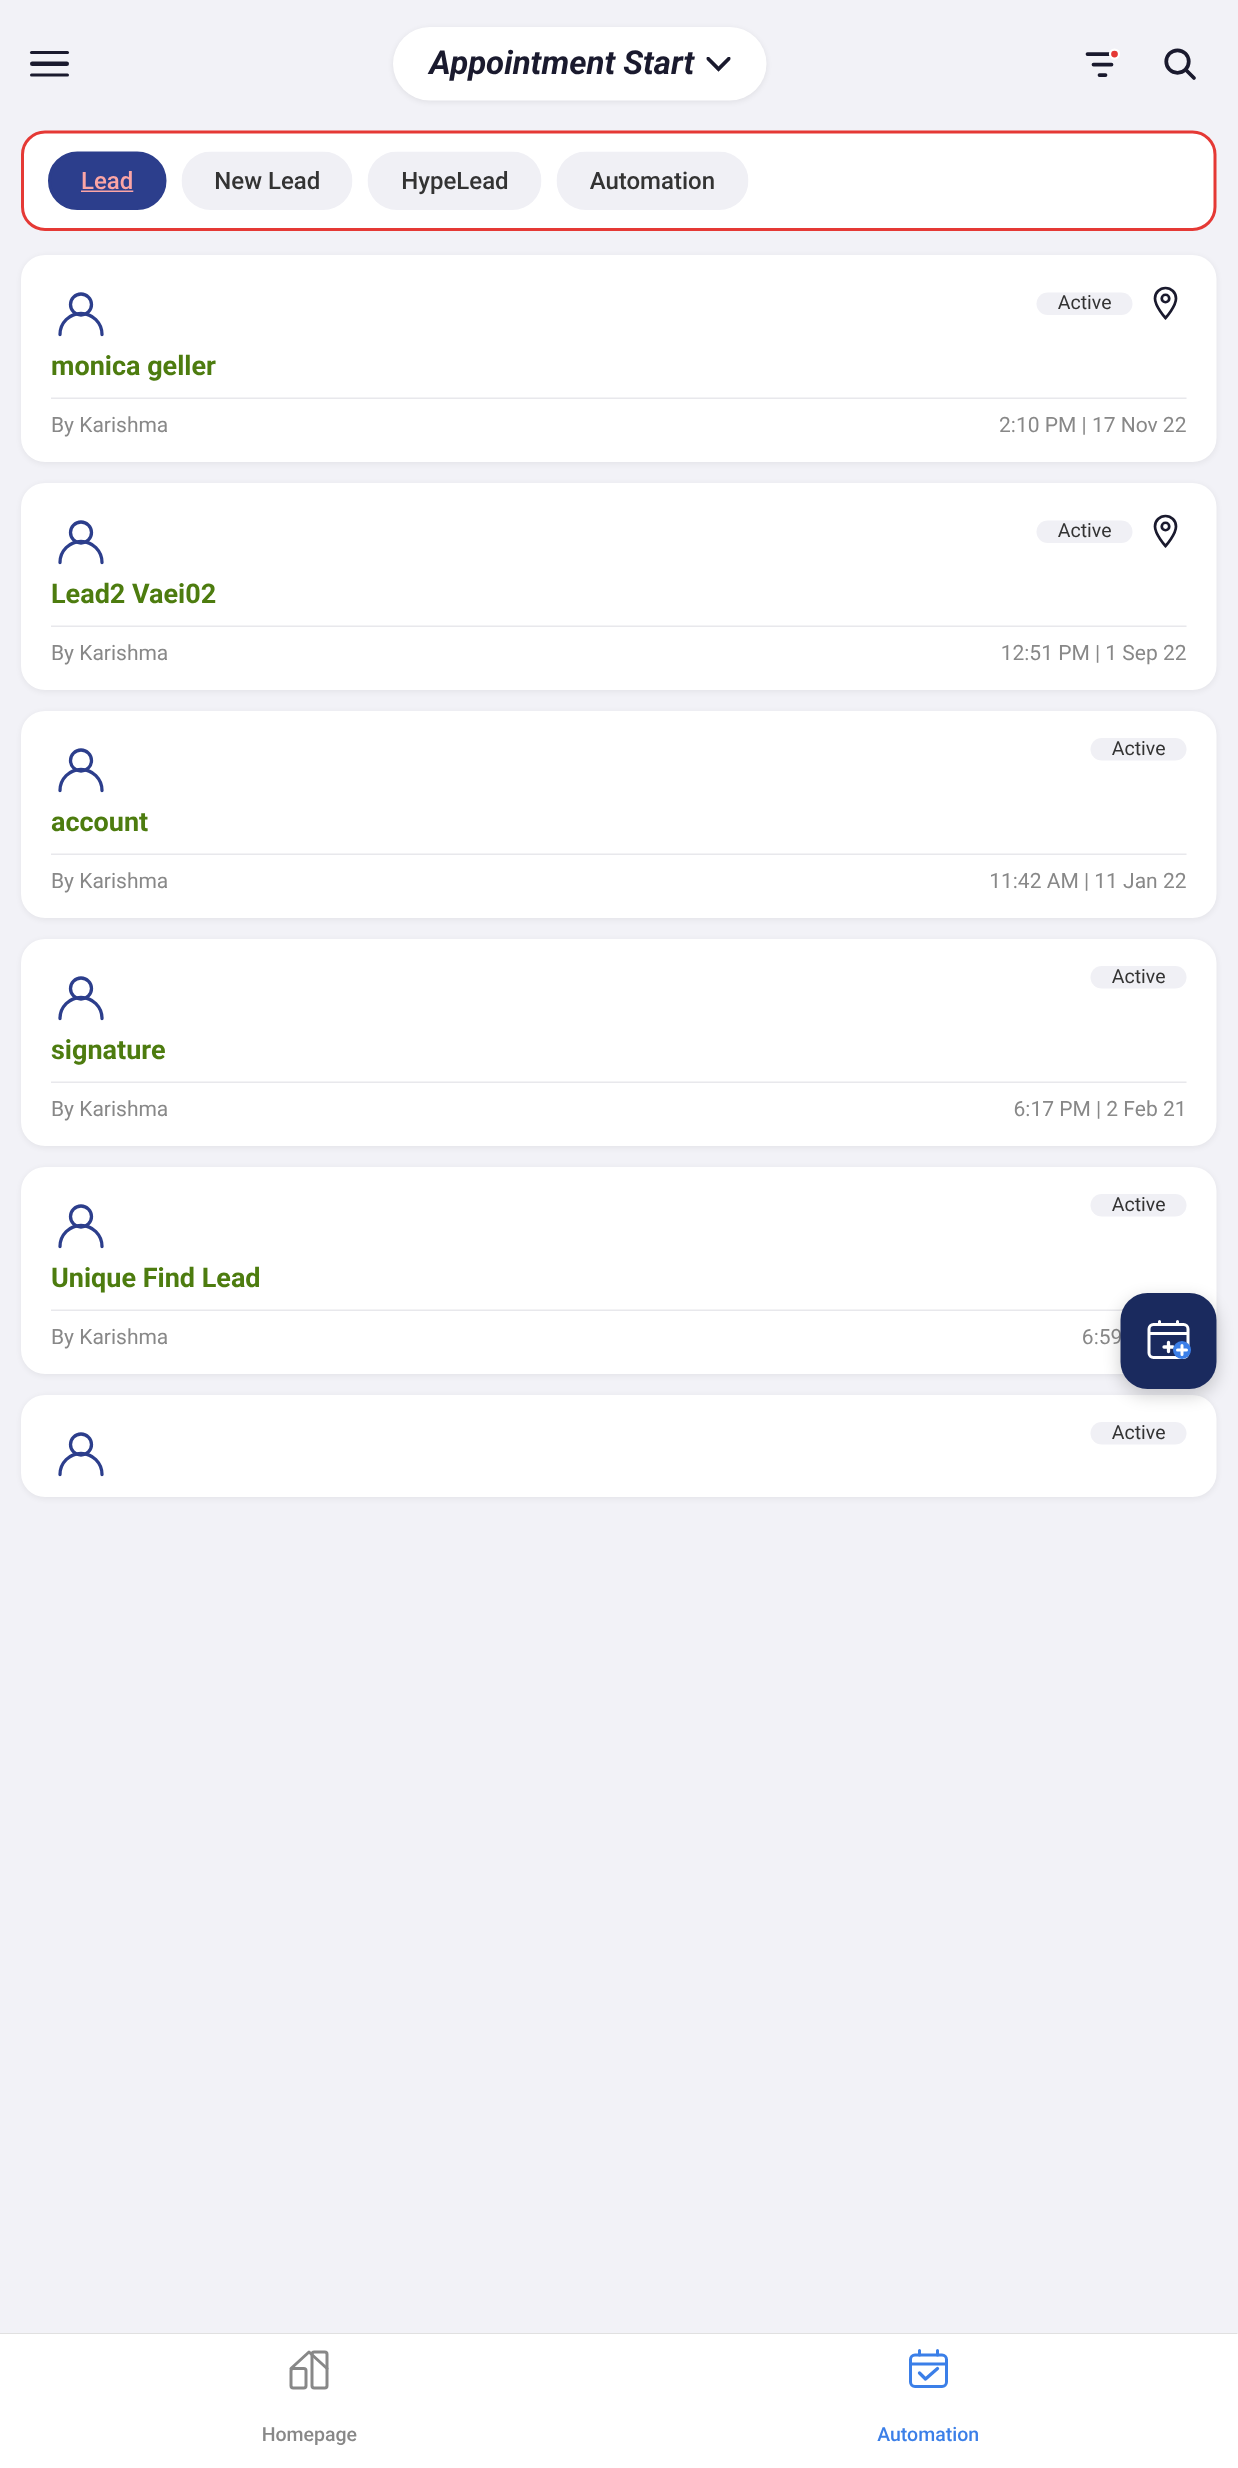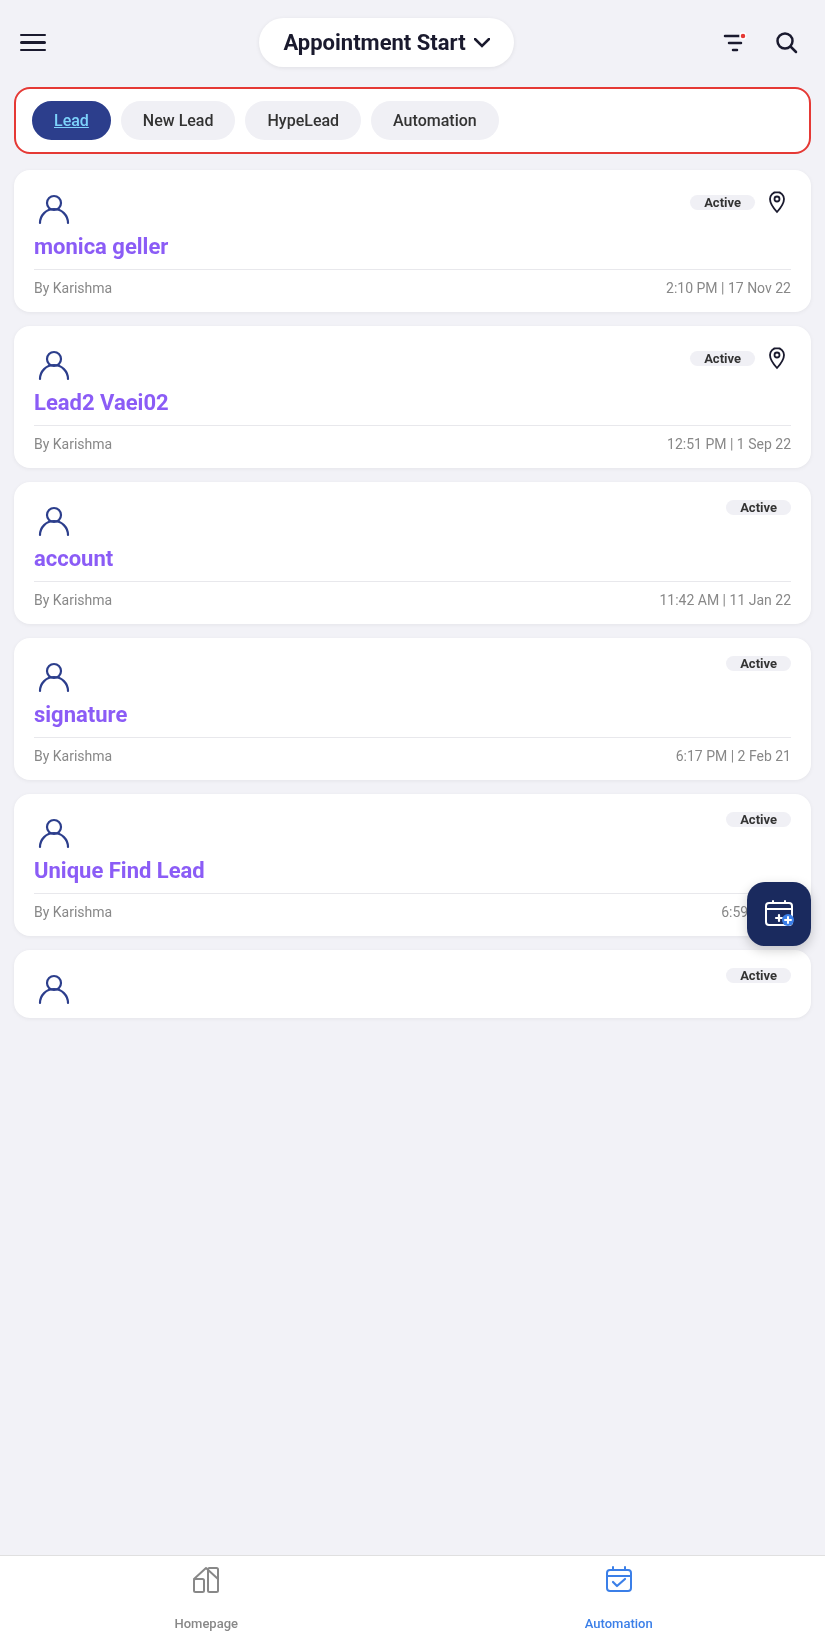--- a/index.html
+++ b/index.html
@@ -17,20 +17,21 @@
       overflow-x: hidden;
     }
 
     
     .header {
       background: #f2f2f7;
       display: flex;
       align-items: center;
       justify-content: space-between;
       padding: 18px 20px 12px 20px;
+      font-style: italic;
     }
 
     .header-menu-icon {
       width: 36px;
       height: 36px;
       display: flex;
       flex-direction: column;
       justify-content: center;
       gap: 5px;
       cursor: pointer;
@@ -91,21 +92,21 @@
       padding: 8px 20px;
       border-radius: 24px;
       font-size: 16px;
       font-weight: 500;
       cursor: pointer;
       white-space: nowrap;
     }
 
     .filter-tab.active {
       background: #2c3e8c;
-      color: #7dd3fc;
+      color: #fca5a5;
       border: 2px solid #2c3e8c;
       text-decoration: underline;
     }
 
     .filter-tab.inactive {
       background: #f0f0f5;
       color: #333;
       border: 2px solid transparent;
     }
 
@@ -142,37 +143,37 @@
     .card-top-right {
       display: flex;
       align-items: center;
       gap: 8px;
     }
 
     .active-badge {
       background: #f0f0f5;
       color: #333;
       font-size: 13px;
-      font-weight: 700;
+      font-weight: 400;
       padding: 0 14px;
       border-radius: 20px;
     }
 
     .location-icon {
       width: 28px;
       height: 28px;
       display: flex;
       align-items: center;
       justify-content: center;
     }
 
     .card-name {
-      font-size: 22px;
+      font-size: 18px;
       font-weight: 700;
-      color: #8b5cf6;
+      color: #4d7c0f;
       margin-bottom: 10px;
     }
 
     .card-divider {
       border: none;
       border-top: 1px solid #e8e8ec;
       margin-bottom: 10px;
     }
 
     .card-bottom-row {

